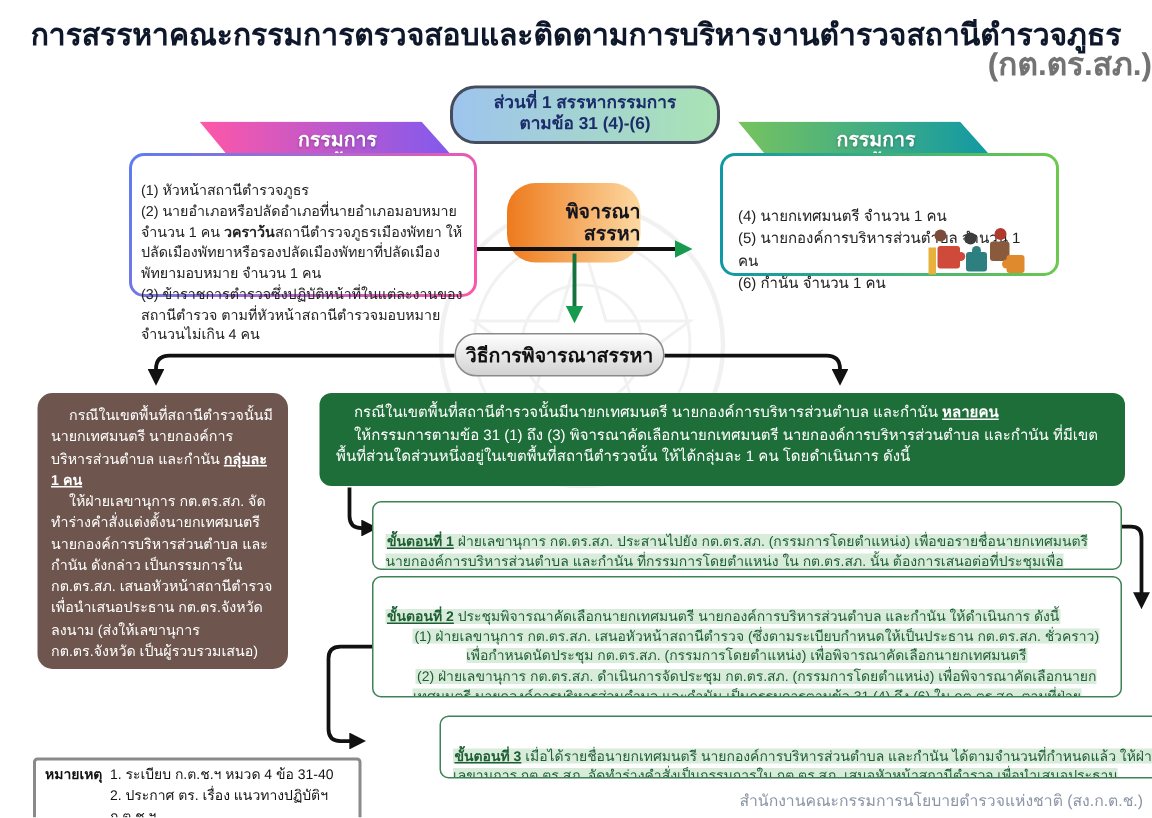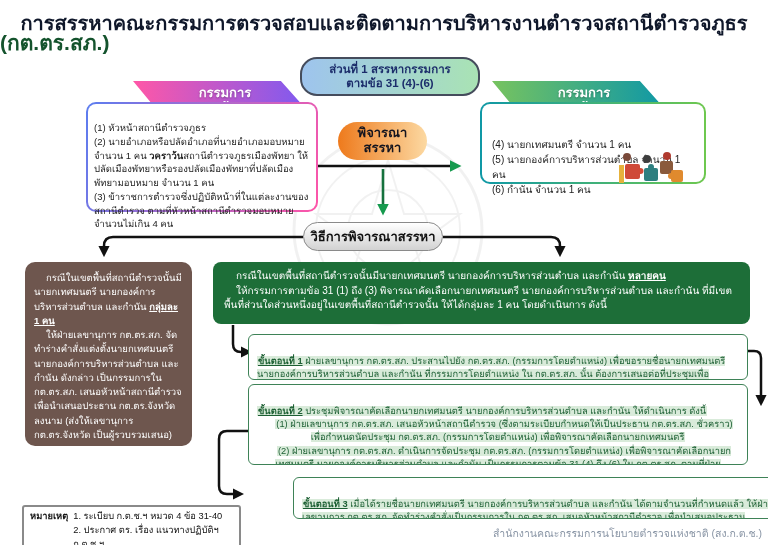--- a/index.html
+++ b/index.html
@@ -1,43 +1,43 @@
 <!DOCTYPE html>
 <html><head>
 <meta charset="utf-8">
 <style>
   html,body{margin:0;padding:0;background:#fff;}
   .canvas{position:relative;width:768px;height:545px;background:#ffffff;overflow:hidden;
           font-family:"Liberation Sans",sans-serif;color:#1a1a1a;}
   .abs{position:absolute;}
   
   .title1{top:7px;left:0;width:768px;text-align:center;font-size:20px;font-weight:bold;color:#0f172a;}
-  .title2{top:26px;left:0;width:768px;text-align:left;font-size:21px;font-weight:bold;color:#14532d;}
+  .title2{top:26px;left:0;width:768px;text-align:right;font-size:21px;font-weight:bold;color:#737373;}
   
   .section-pill{left:300px;top:57px;width:160px;padding:3px 8px;border-radius:17px;
     background:linear-gradient(90deg,#9ec4ee,#a9e3b4);border:2px solid #454c5c;text-align:center;
     font-size:11.5px;font-weight:bold;color:#1c2d6b;line-height:1.25;}
   
   .chevron{height:54px;width:172px;display:flex;flex-direction:column;justify-content:center;align-items:center;
     clip-path:polygon(0 0,86% 0,100% 50%,86% 100%,0 100%,13% 50%);padding-left:12px;box-sizing:border-box;
     color:#fff;font-weight:bold;font-size:13px;line-height:1.12;text-align:center;text-shadow:0 1px 2px rgba(0,0,0,.3);}
   .chev-left{left:133px;top:81px;background:linear-gradient(90deg,#ff57a7,#7e5af0);}
   .chev-right{left:492px;top:81px;background:linear-gradient(90deg,#77c35f,#0f98a6);}
   
   .gbox{border:2px solid transparent;border-radius:10px;box-sizing:border-box;}
-  .box-left{left:86px;top:102px;width:232px;height:110px;padding:17px 5px 4px 6px;
+  .box-left{left:86px;top:102px;width:232px;height:96px;padding:17px 5px 4px 6px;
     background:linear-gradient(#fff,#fff) padding-box,linear-gradient(110deg,#5b7df0,#ff55a8) border-box;
     font-size:9.5px;line-height:1.45;color:#222;}
   .box-right{left:480px;top:102px;width:226px;height:82px;padding:33px 10px 4px 10px;
     background:linear-gradient(#fff,#fff) padding-box,linear-gradient(90deg,#0f98a6,#6ec84f) border-box;
     font-size:10px;line-height:1.5;color:#222;}
   
-  .consider-pill{left:338px;top:122px;width:89px;height:38px;border-radius:19px;
+  .consider-pill{left:338px;top:122px;width:89px;height:53px;border-radius:19px;
     background:linear-gradient(90deg,#ee7a1c,#fcd9a2);display:flex;flex-direction:column;justify-content:center;
-    align-items:center;font-size:13px;font-weight:bold;color:#15151f;line-height:1.15;}
+    align-items:flex-end;font-size:13px;font-weight:bold;color:#15151f;line-height:1.15;}
   
   .method-pill{left:303px;top:222px;width:140px;height:29px;border-radius:15px;
     background:linear-gradient(180deg,#ffffff,#d2d2d2);border:1.5px solid #8a8a8a;display:flex;align-items:center;
     justify-content:center;font-size:13px;font-weight:bold;color:#111;box-sizing:border-box;}
   
   .brown-box{left:25px;top:262px;width:167px;height:184px;border-radius:10px;background:#6e564e;color:#fff;
     padding:9px 9px;font-size:9.5px;line-height:1.5;box-sizing:border-box;}
   .green-box{left:213px;top:262px;width:537px;height:62px;border-radius:8px;background:#1d6e38;color:#fff;
     padding:7px 11px;font-size:10px;line-height:1.45;box-sizing:border-box;}
   .brown-box div,.green-box div{text-indent:12px;margin:0;}

